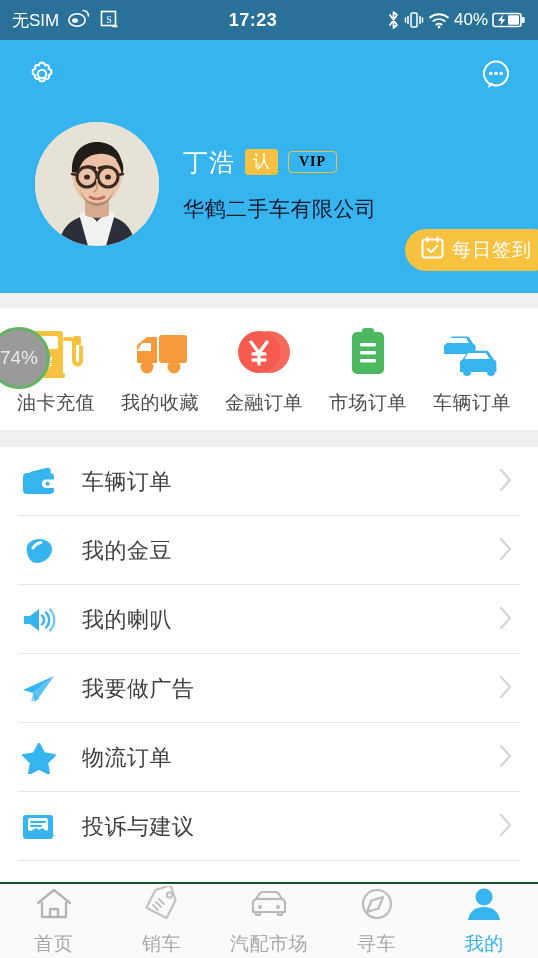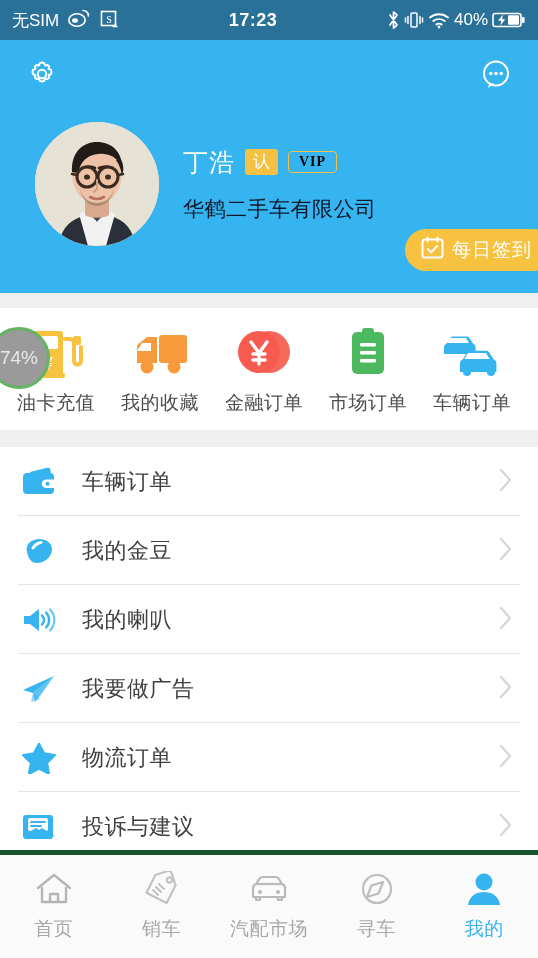--- a/index.html
+++ b/index.html
@@ -119,23 +119,23 @@
     position:absolute; left:18px; right:18px; bottom:0;
     height:1px; background:#e6e6e6;
   }
   .licon{ width:42px; display:flex; align-items:center; justify-content:center; flex:0 0 auto;}
   .llabel{ margin-left:22px; font-size:22px; color:#3f3f3f; flex:1; letter-spacing:.5px;}
   .chev{ flex:0 0 auto; opacity:.55; margin-right:6px;}
 
   
   .tabbar{
     position:absolute; left:0; bottom:0;
-    width:538px; height:108px;
+    width:538px; height:76px;
     background:#fafafa;
-    border-top:5px solid #14532d;
+    border-top:2px solid #14532d;
     display:flex; align-items:center;
   }
   .tab{
     flex:1; display:flex; flex-direction:column;
     align-items:center; justify-content:center; gap:5px;
     height:100%;
   }
   .tlabel{ font-size:19px; color:#a8a8a8; letter-spacing:.5px;}
   .tab.active .tlabel{ color:#36b4ef; }
 </style>

